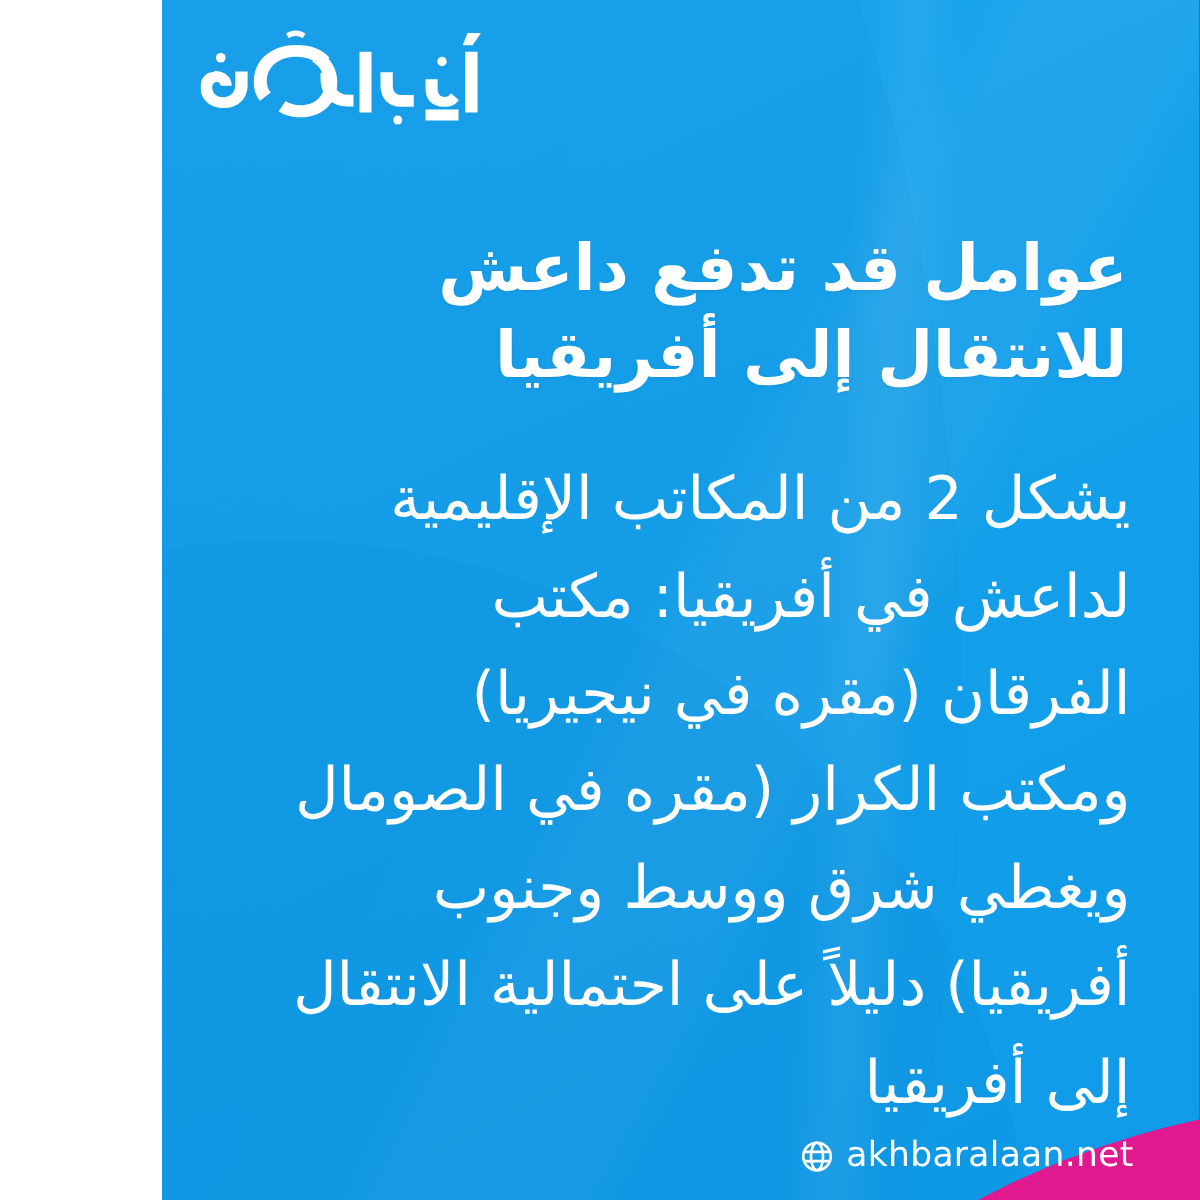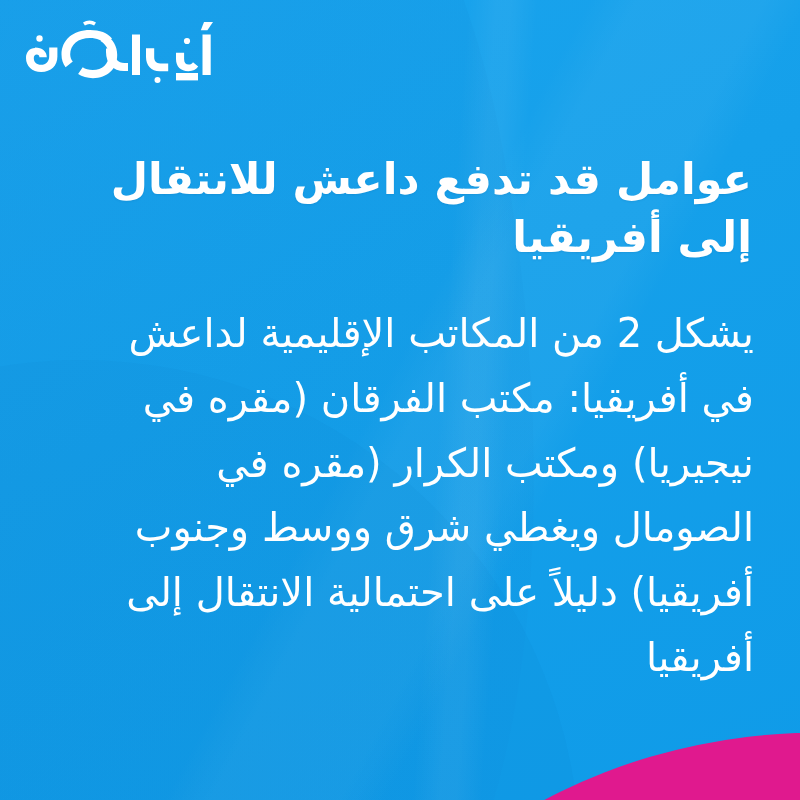--- a/index.html
+++ b/index.html
@@ -7,21 +7,21 @@
     margin: 0;
     padding: 0;
     background: #ffffff;
   }
   body {
     font-family: "DejaVu Sans", "Liberation Sans", sans-serif;
   }
 
   .card {
     position: relative;
-    width: 800px;
+    width: 692px;
     height: 800px;
     overflow: hidden;
     background: #404040;
     isolation: isolate;
   }
 
   
   .bg-base {
     position: absolute;
     inset: 0;
@@ -217,14 +217,25 @@
     </svg>
   </div>
 
   <div class="content">
     <h1 class="headline">عوامل قد تدفع داعش للانتقال إلى أفريقيا</h1>
     <p class="body-text">يشكل 2 من المكاتب الإقليمية لداعش في أفريقيا: مكتب الفرقان (مقره في نيجيريا) ومكتب الكرار (مقره في الصومال ويغطي شرق ووسط وجنوب أفريقيا) دليلاً على احتمالية الانتقال إلى أفريقيا</p>
   </div>
 
   <div class="footer-blob"></div>
 
+  <div class="footer-site">
+    <span class="globe-icon">
+      <svg viewBox="0 0 24 24" width="22" height="22" xmlns="http://www.w3.org/2000/svg" aria-hidden="true">
+        <circle cx="12" cy="12" r="10" fill="none" stroke="#ffffff" stroke-width="1.9"></circle>
+        <ellipse cx="12" cy="12" rx="4.4" ry="10" fill="none" stroke="#ffffff" stroke-width="1.9"></ellipse>
+        <line x1="2.3" y1="8.6" x2="21.7" y2="8.6" stroke="#ffffff" stroke-width="1.9"></line>
+        <line x1="2.3" y1="15.4" x2="21.7" y2="15.4" stroke="#ffffff" stroke-width="1.9"></line>
+      </svg>
+    </span>
+    <span class="site-url">akhbaralaan.net</span>
+  </div>
 
 </div>
 
 </body></html>

